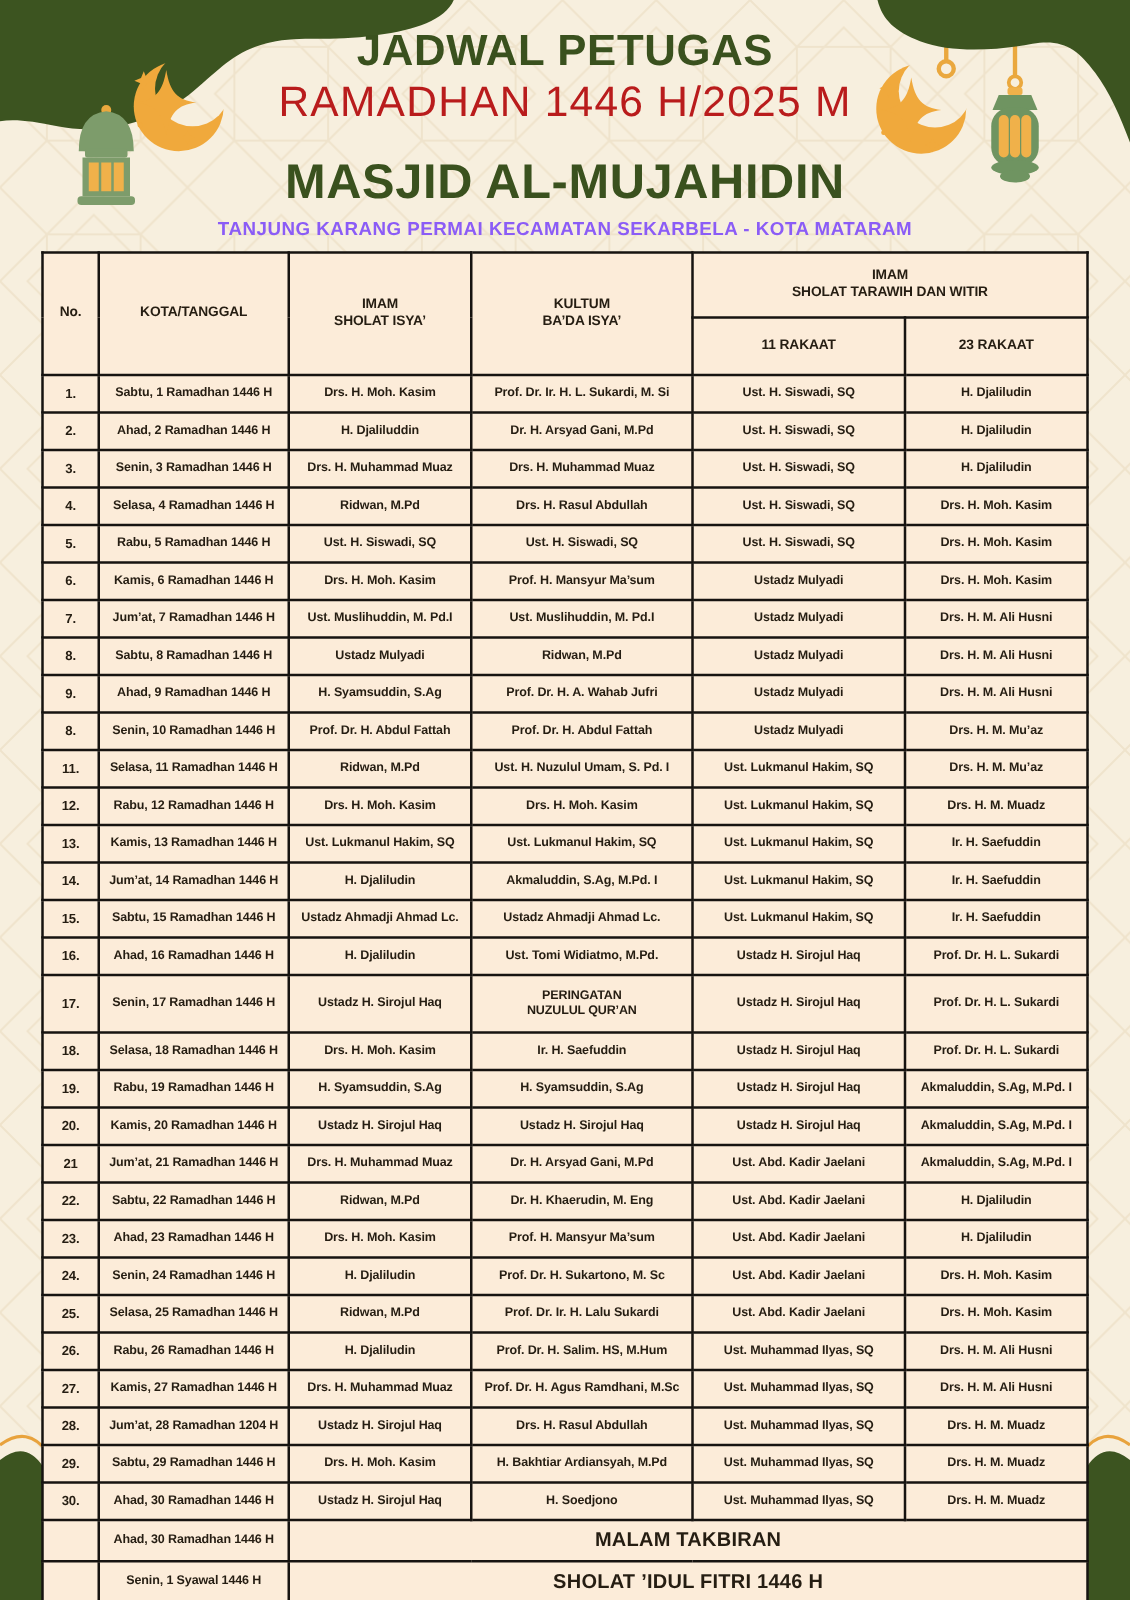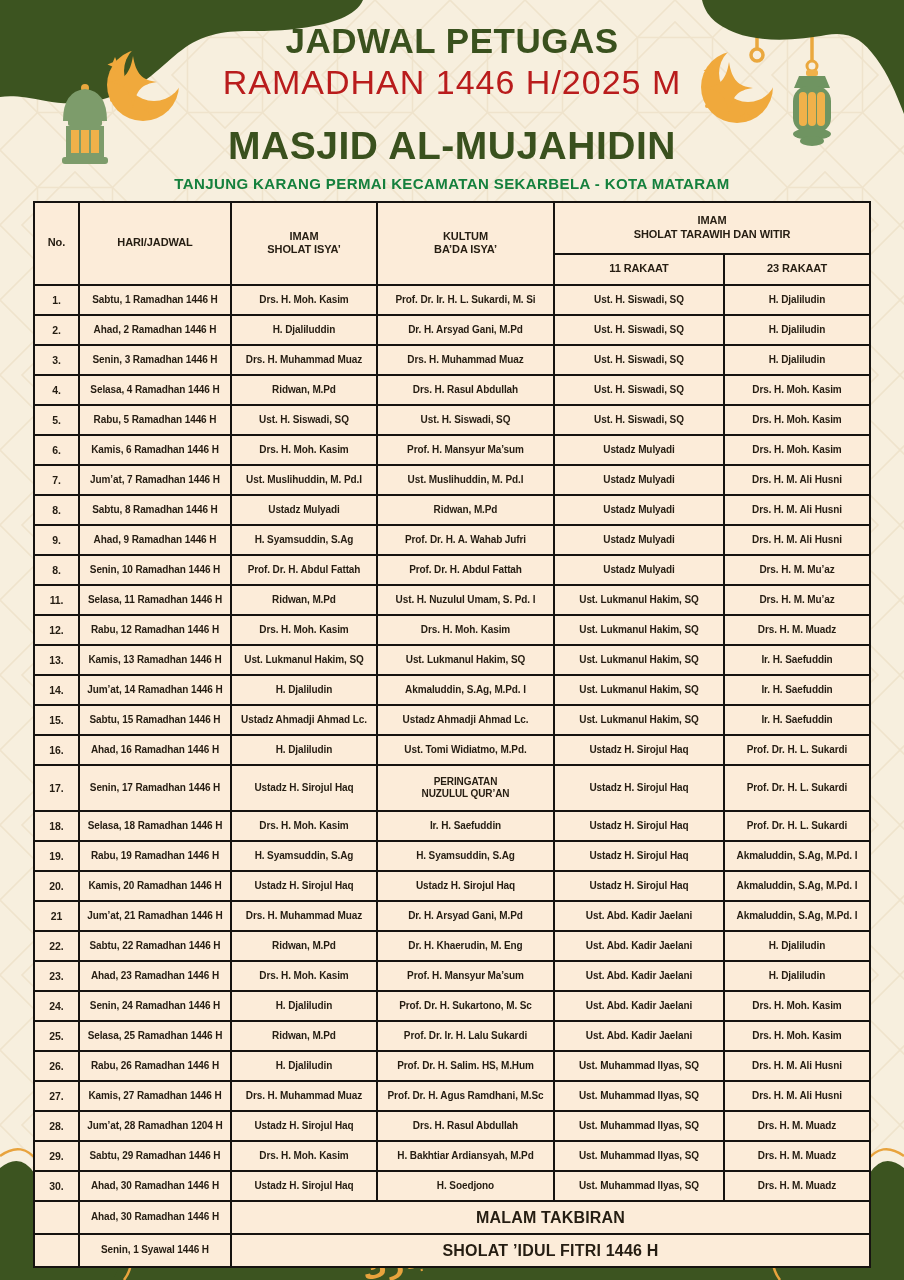--- a/index.html
+++ b/index.html
@@ -11,41 +11,41 @@
   }
   .bg-pattern, .decor { position:absolute; top:0; left:0; pointer-events:none; }
   .bg-pattern { z-index:0; }
   .decor { z-index:1; }
   .content { position:relative; z-index:2; padding-top:22px; }
 
   header { text-align:center; line-height:1.08; }
   .t1 { font-size:35px; font-weight:bold; letter-spacing:.5px; color:#3a511e; }
   .t2 { font-size:34px; font-weight:500; letter-spacing:1px; color:#b91c1c; margin-top:4px; }
   .t3 { font-size:39px; font-weight:bold; letter-spacing:.5px; color:#3a511e; margin-top:24px; }
-  .addr { font-size:15px; font-weight:bold; letter-spacing:.4px; color:#15803d; margin-top:9px; }
+  .addr { font-size:15px; font-weight:bold; letter-spacing:.4px; color:#8b5cf6; margin-top:9px; }
 
   table {
     border-collapse:collapse; table-layout:fixed;
     width:836px; margin:9px auto 0 auto;
     background:transparent;
   }
   th, td {
     border:2px solid #161310;
     background:#fcecd9;
     color:#251d12;
     font-weight:bold;
     text-align:center; vertical-align:middle;
     padding:1px 2px;
     letter-spacing:-0.1px;
   }
   th { font-size:11px; line-height:1.25; }
   td { font-size:10px; line-height:1.2; }
   .pre { white-space:pre-line; }
   thead tr:nth-child(1) th { height:52px; }
-  thead tr:nth-child(2) th { height:31px; }
+  thead tr:nth-child(2) th { height:46px; }
   tbody td { height:30px; }
   tr.tall td { height:46px; }
   tr.footer-row td { height:33px; }
   td.no-cell { font-size:10.5px; }
   td.event-cell { font-size:16px; letter-spacing:.2px; }
 </style>
 </head>
 <body>
 
 <svg class="bg-pattern" width="904" height="1280" viewBox="0 0 904 1280">
@@ -160,21 +160,21 @@
       <col style="width:45px">
         <col style="width:152px">
         <col style="width:146px">
       <col style="width:177px">
         <col style="width:170px">
         <col style="width:146px">
     </colgroup>
     <thead>
       <tr>
         <th rowspan="2">No.</th>
-        <th rowspan="2">HARI/JADWAL</th>
+        <th rowspan="2">KOTA/TANGGAL</th>
         <th rowspan="2" class="pre">IMAM
 SHOLAT ISYA’</th>
         <th rowspan="2" class="pre">KULTUM
 BA’DA ISYA’</th>
         <th colspan="2" class="pre">IMAM
 SHOLAT TARAWIH DAN WITIR</th>
       </tr>
       <tr>
         <th>11 RAKAAT</th>
         <th>23 RAKAAT</th>

